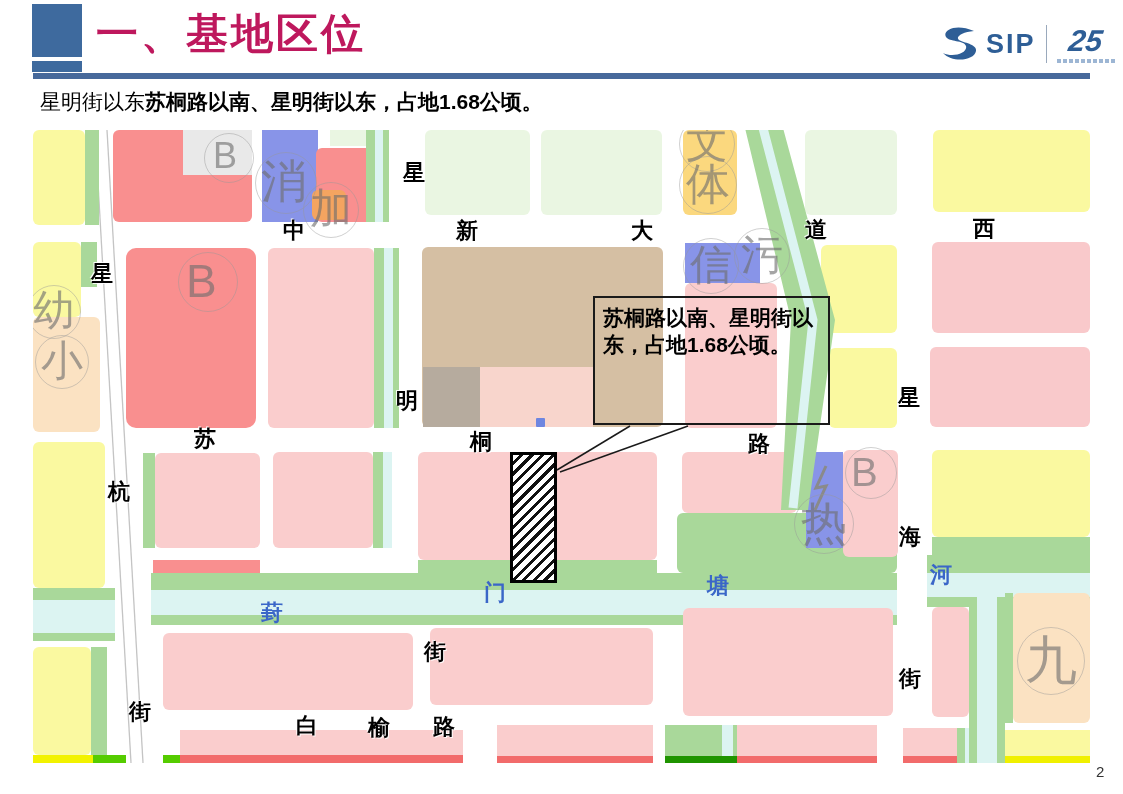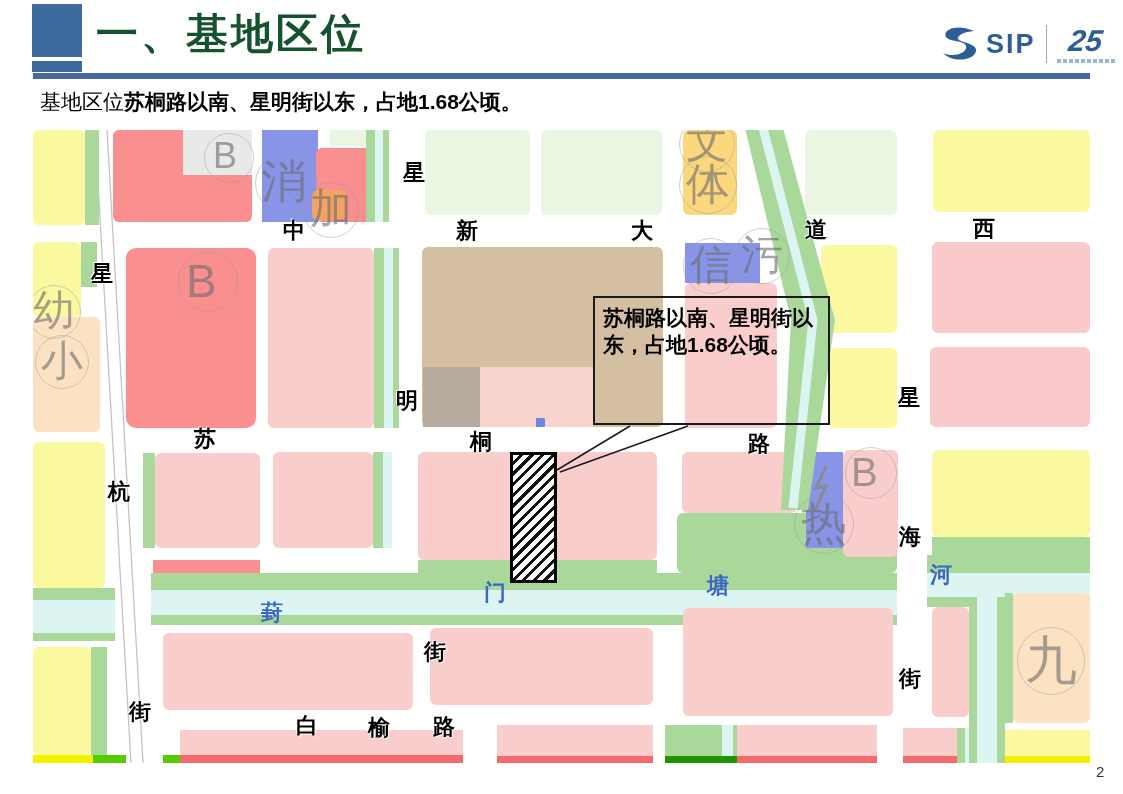--- a/index.html
+++ b/index.html
@@ -40,37 +40,37 @@
 
   .page-number { position:absolute; left:1096px; top:763px; font-size:15px; color:#333; }
 </style>
 </head>
 <body>
 
 <div id="slide">
 
   <div class="accent-square" style="background: rgb(62, 106, 158);"></div>
   <div class="accent-bar" style="background: rgb(62, 106, 158);"></div>
-  <h1 class="page-title" style="color: #14532d;">一、基地区位</h1>
+  <h1 class="page-title" style="color: #be185d;">一、基地区位</h1>
   <div class="header-rule" style="background: rgb(71, 105, 155);"></div>
 
   <div class="logo">
     <svg width="42" height="40" viewBox="0 0 42 40">
       <path d="M36 7 C18 -1 4 6 8 13 C11 18 26 16 28 22 C30 29 15 34 5 29 C14 39 36 37 38 27 C39 20 26 19 21 16 C17 13 24 8 36 7 Z" fill="#2E5E96"></path>
     </svg>
     <span class="sip">SIP</span>
     <span class="logo-sep"></span>
     <span class="anniv-wrap">
       <span class="anniv">25</span>
       <span class="caption-bars"></span>
     </span>
   </div>
 
   <div class="subtitle">
-    <span>基地区位</span><b>苏桐路以南、星明街以东，占地1.68公顷。</b>
+    <span>星明街以东</span><b>苏桐路以南、星明街以东，占地1.68公顷。</b>
   </div>
 
   <div id="map-canvas">
     <div class="callout-box">苏桐路以南、星明街以东，占地1.68公顷。</div>
   <svg width="1057" height="633" class="under">
         <line x1="62" y1="0" x2="98" y2="633" stroke="#c4c4c4" stroke-width="1.3"></line>
         <line x1="74" y1="0" x2="110" y2="633" stroke="#c4c4c4" stroke-width="1.3"></line>
       </svg>
       <div class="parcel" style="left: 0px; top: 0px; width: 52px; height: 95px; background: rgb(250, 249, 160); border-radius: 6px;"></div>
       <div class="parcel" style="left: 52px; top: 0px; width: 14px; height: 95px; background: rgb(169, 216, 154); border-radius: 0px;"></div>

